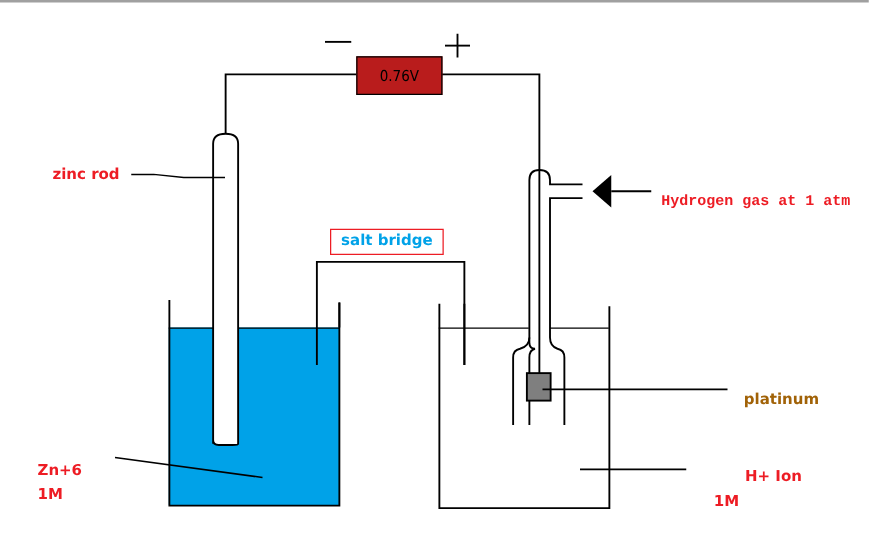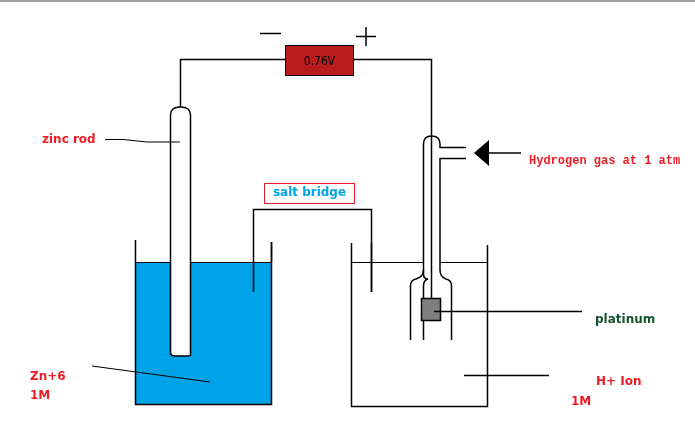--- a/index.html
+++ b/index.html
@@ -2,21 +2,21 @@
 <html><head>
 <meta charset="utf-8">
 <style>
   html,body{margin:0;padding:0;background:#fff;}
   body{width:695px;height:435px;position:relative;overflow:hidden;font-family:"DejaVu Sans",sans-serif;}
   #topbar{position:absolute;left:0;top:0;width:695px;height:2px;background:#a0a0a0;}
   svg{position:absolute;left:0;top:0;}
   .lbl{position:absolute;font-weight:bold;font-size:12px;line-height:16px;white-space:nowrap;}
   .red{color:#ed1c24;}
   .blue{color:#00a2e8;}
-  .steel{color:#14532d;}
+  .steel{color:#a16207;}
   #volt{position:absolute;left:285px;top:45px;width:67px;height:29px;background:#b91c1c;border:1px solid #000;display:flex;align-items:center;justify-content:center;font-size:12px;font-family:"DejaVu Sans Condensed","DejaVu Sans",sans-serif;}
   #sb{position:absolute;left:264px;top:183px;width:89px;height:19px;border:1px solid #ed1c24;display:flex;justify-content:center;}
 </style>
 </head>
 <body>
 
 <div id="topbar"></div>
 
 <svg width="695" height="435" viewBox="0 0 695 435">
 

